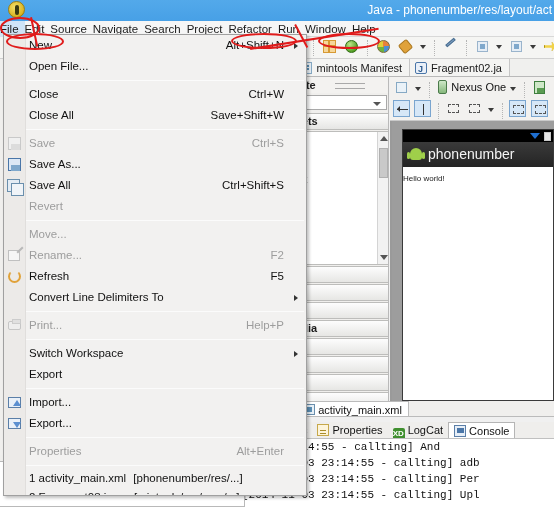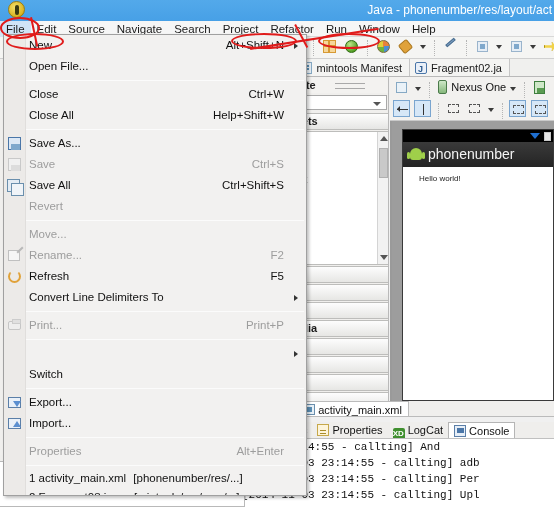--- a/index.html
+++ b/index.html
@@ -44,21 +44,21 @@
 
   
   .menubar {
     position: absolute; left: 0; top: 21px; width: 554px; height: 16px;
     background: #f6f6f6;
     border-bottom: 1px solid #d8d8d8;
     white-space: nowrap;
   }
   .menubar-item {
     display: inline-block;
-    padding: 1px 6px 1px 6px;
+    padding: 1px 6px 1px 0;
     font-size: 11.5px; color: #1a1a1a; line-height: 14px;
     cursor: default;
   }
   .menubar-item.active { background: #cfe4f7; }
 
   
   .toolbar {
     position: absolute; left: 0; top: 37px; width: 554px; height: 22px;
     background: #f5f5f3;
     border-bottom: 1px solid #d0d0d0;
@@ -274,21 +274,21 @@
   .phone-title-text {
     position: absolute; left: 25px; top: 4px;
     font-size: 14px; color: #f4f4f4;
     font-family: "Liberation Sans", sans-serif;
   }
   .phone-body {
     position: absolute; left: 0; top: 37px; right: 0; bottom: 0;
     background: #ffffff;
   }
   .phone-hello {
-    position: absolute; left: 16px; top: 7px;
+    position: absolute; left: 0; top: 7px;
     font-size: 8px; color: #222;
   }
 
   
   .bottom-tabs {
     position: absolute; left: 231px; top: 401px; width: 323px; height: 16px;
     background: #f0efed; border-bottom: 1px solid #bbb;
     white-space: nowrap; overflow: hidden;
   }
   .btab {
@@ -597,41 +597,41 @@
     </div>
 
     <div class="msep"></div>
 
     <div class="mi">
       <span>Close</span>
       <span class="accel">Ctrl+W</span>
     </div>
     <div class="mi">
       <span>Close All</span>
-      <span class="accel">Help+Shift+W</span>
+      <span class="accel">Save+Shift+W</span>
     </div>
 
     <div class="msep"></div>
 
-    <div class="mi">
-      <span class="mi-icon">
-          <span class="ic-saveas"></span>
-        </span>
-      <span>Save As...</span>
-      <span class="accel"></span>
-    </div>
     <div class="mi disabled">
       <span class="mi-icon">
           <span class="ic-save dim"></span>
         </span>
       <span>Save</span>
       <span class="accel">Ctrl+S</span>
     </div>
     <div class="mi">
       <span class="mi-icon">
+          <span class="ic-saveas"></span>
+        </span>
+      <span>Save As...</span>
+      <span class="accel"></span>
+    </div>
+    <div class="mi">
+      <span class="mi-icon">
           <span class="ic-saveall"></span>
         </span>
       <span>Save All</span>
       <span class="accel">Ctrl+Shift+S</span>
     </div>
     <div class="mi disabled">
       <span>Revert</span>
     </div>
 
     <div class="msep"></div>
@@ -658,46 +658,47 @@
       <span class="submark"></span>
     </div>
 
     <div class="msep"></div>
 
     <div class="mi disabled">
       <span class="mi-icon">
           <span class="ic-print"></span>
         </span>
       <span>Print...</span>
-      <span class="accel">Print+P</span>
+      <span class="accel">Help+P</span>
     </div>
 
     <div class="msep"></div>
 
     <div class="mi">
+      <span>Switch Workspace</span>
       <span class="submark"></span>
     </div>
     <div class="mi">
-      <span>Switch</span>
+      <span>Export</span>
     </div>
 
     <div class="msep"></div>
 
+    <div class="mi">
+      <span class="mi-icon">
+          <span class="ic-import"></span>
+        </span>
+      <span>Import...</span>
+    </div>
     <div class="mi">
       <span class="mi-icon">
           <span class="ic-export"></span>
         </span>
       <span>Export...</span>
     </div>
-    <div class="mi">
-      <span class="mi-icon">
-          <span class="ic-import"></span>
-        </span>
-      <span>Import...</span>
-    </div>
 
     <div class="msep"></div>
 
     <div class="mi disabled">
       <span>Properties</span>
       <span class="accel">Alt+Enter</span>
     </div>
 
     <div class="msep"></div>
 

